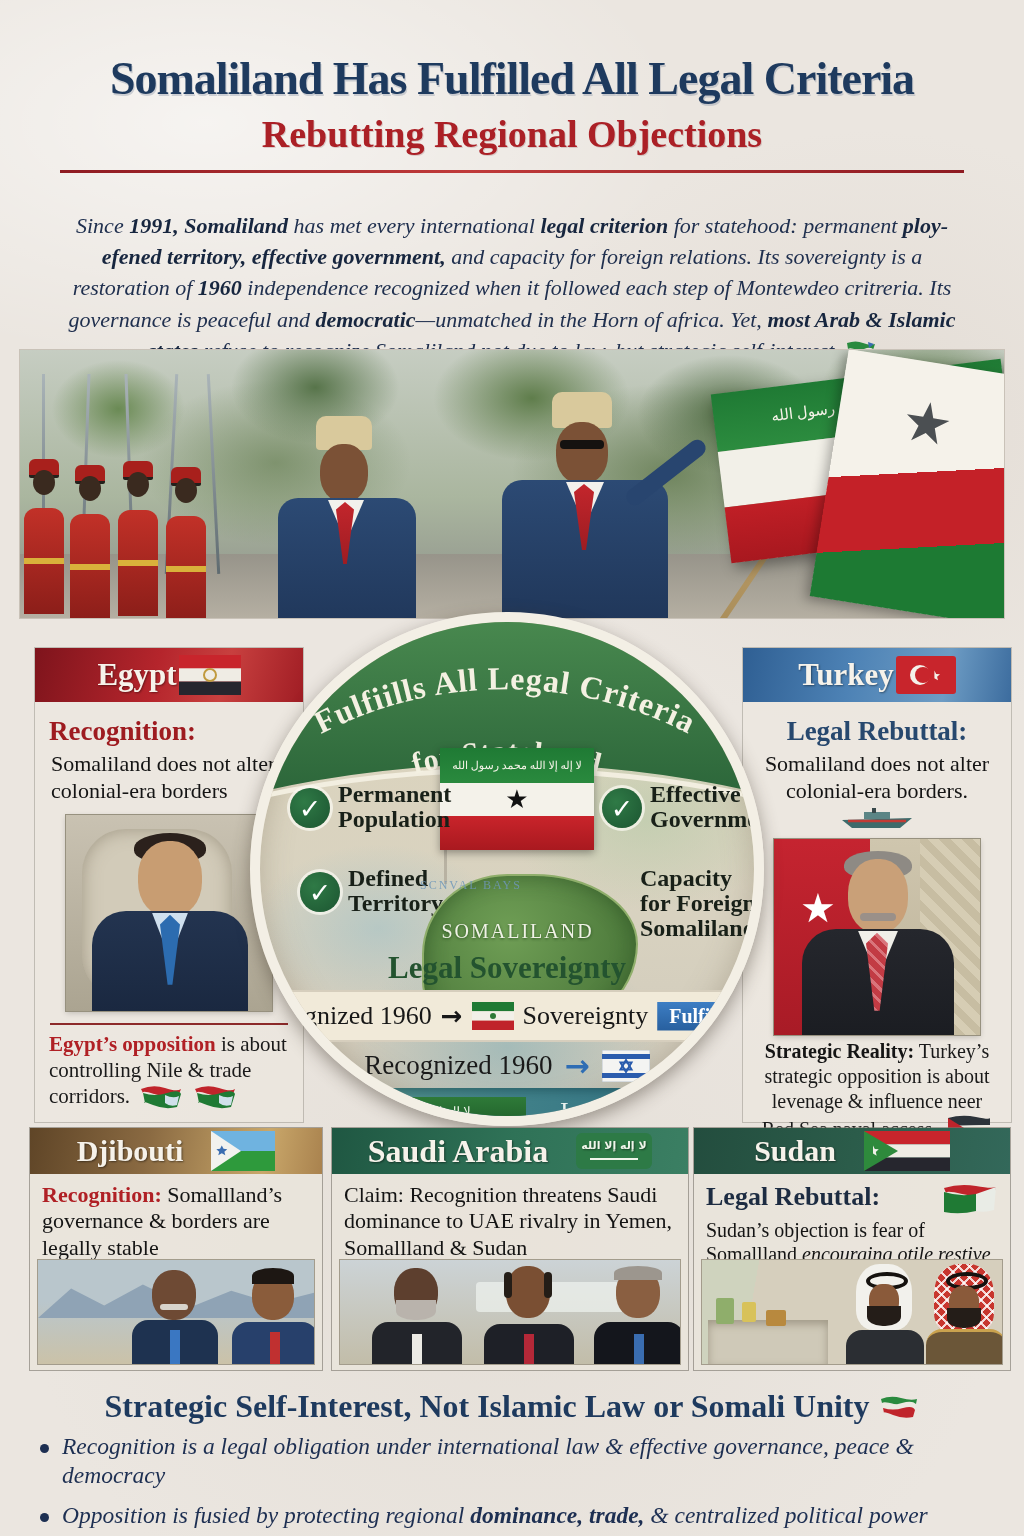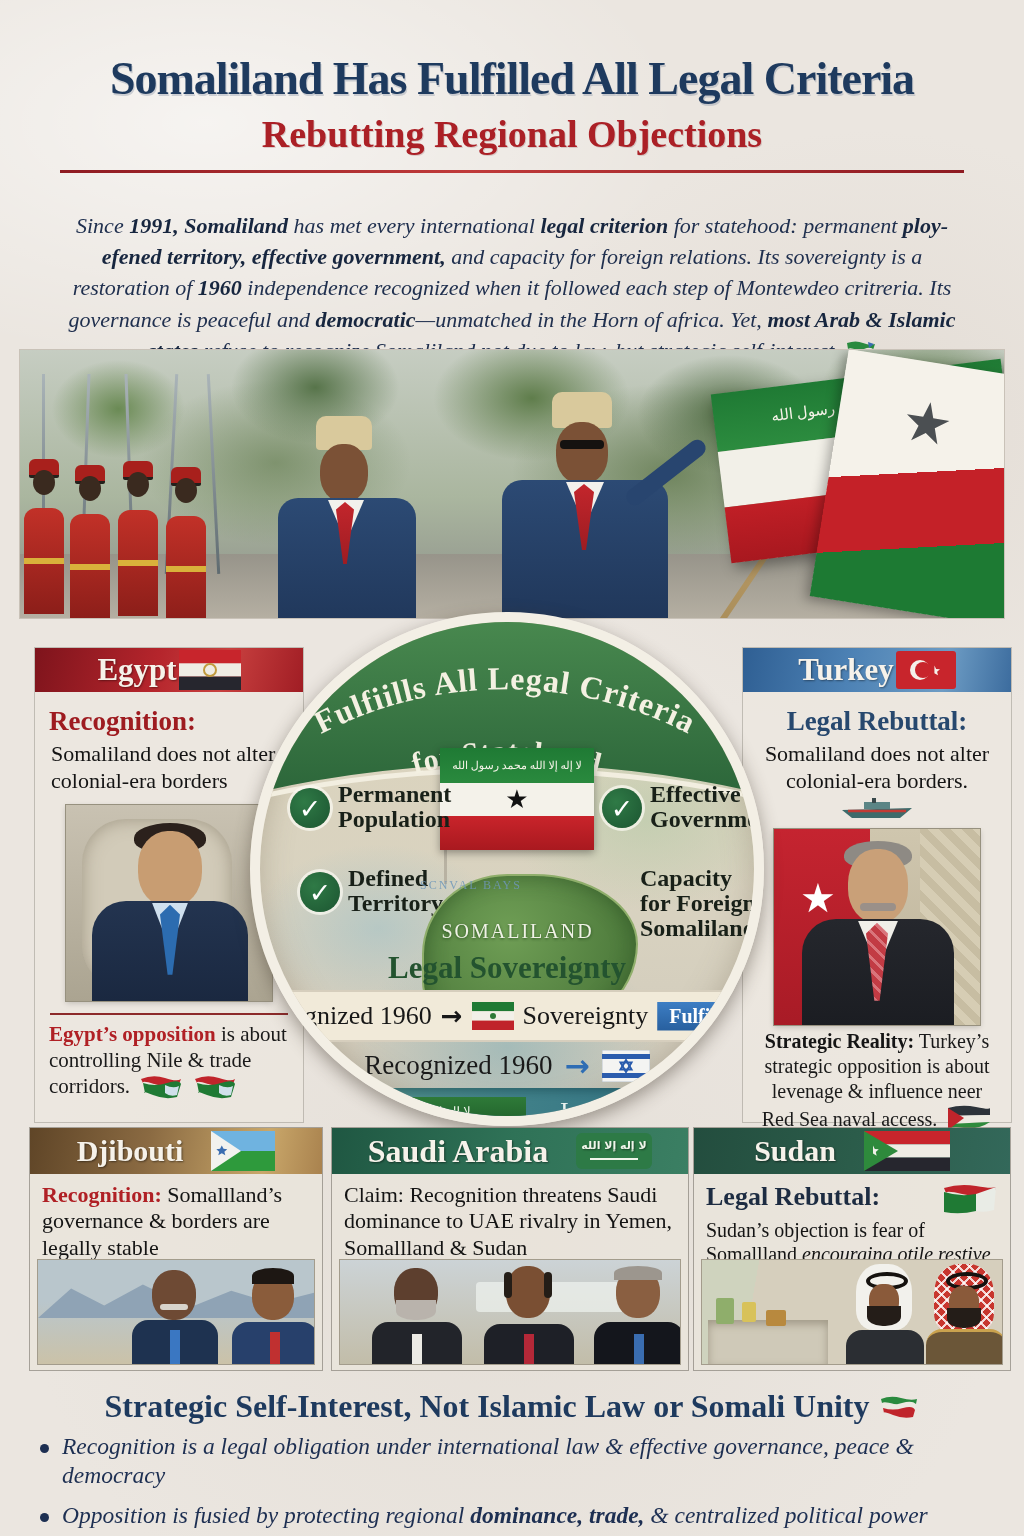--- a/index.html
+++ b/index.html
@@ -70,21 +70,21 @@
   .rightflag{position:absolute;right:-34px;top:14px;width:210px;height:250px;transform:rotate(9deg);
     background:linear-gradient(168deg,#f5f2ea 0 44%,#c42128 44% 70%,#1d7a33 70% 100%);
     box-shadow:-4px 4px 12px rgba(0,0,0,.3);color:#4b4f52;font-size:56px}
   .rightflag span{position:absolute;top:28px;left:64px}
 
   
   .panel{position:absolute;box-sizing:border-box}
   .side-panel{top:648px;width:268px;height:474px;background:rgba(236,231,223,.6);
     box-shadow:0 0 0 1px rgba(150,145,135,.5);}
   .egypt{left:35px}.turkey{left:743px}
-  .p-header{position:relative;height:44px;display:flex;align-items:center;justify-content:center;gap:2px;
+  .p-header{position:relative;height:54px;display:flex;align-items:center;justify-content:center;gap:2px;
     color:#f6f2ea;font-size:31px;font-weight:bold;text-shadow:1px 1px 2px rgba(0,0,0,.4)}
   .egypt .p-header{background:linear-gradient(105deg,#7e141c,#b5252c 45%,#c8403f 70%,#a01d24)}
   .turkey .p-header{background:linear-gradient(100deg,#2f5f93,#4d82b5 40%,#6d9cc4 75%,#3c6c9e)}
   .p-heading{margin:14px 14px 4px;font-size:27px;font-weight:bold}
   .egypt .p-heading{color:#9e1b20}
   .turkey .p-heading{color:#27486e;text-align:center}
   .p-body{margin:2px 16px;font-size:22px;line-height:1.22;color:#141414}
   .turkey .p-body{text-align:center}
   .ship{display:block;margin:2px auto 0}
   .portrait{position:relative;margin:10px auto 0;width:206px;height:196px;overflow:hidden;

